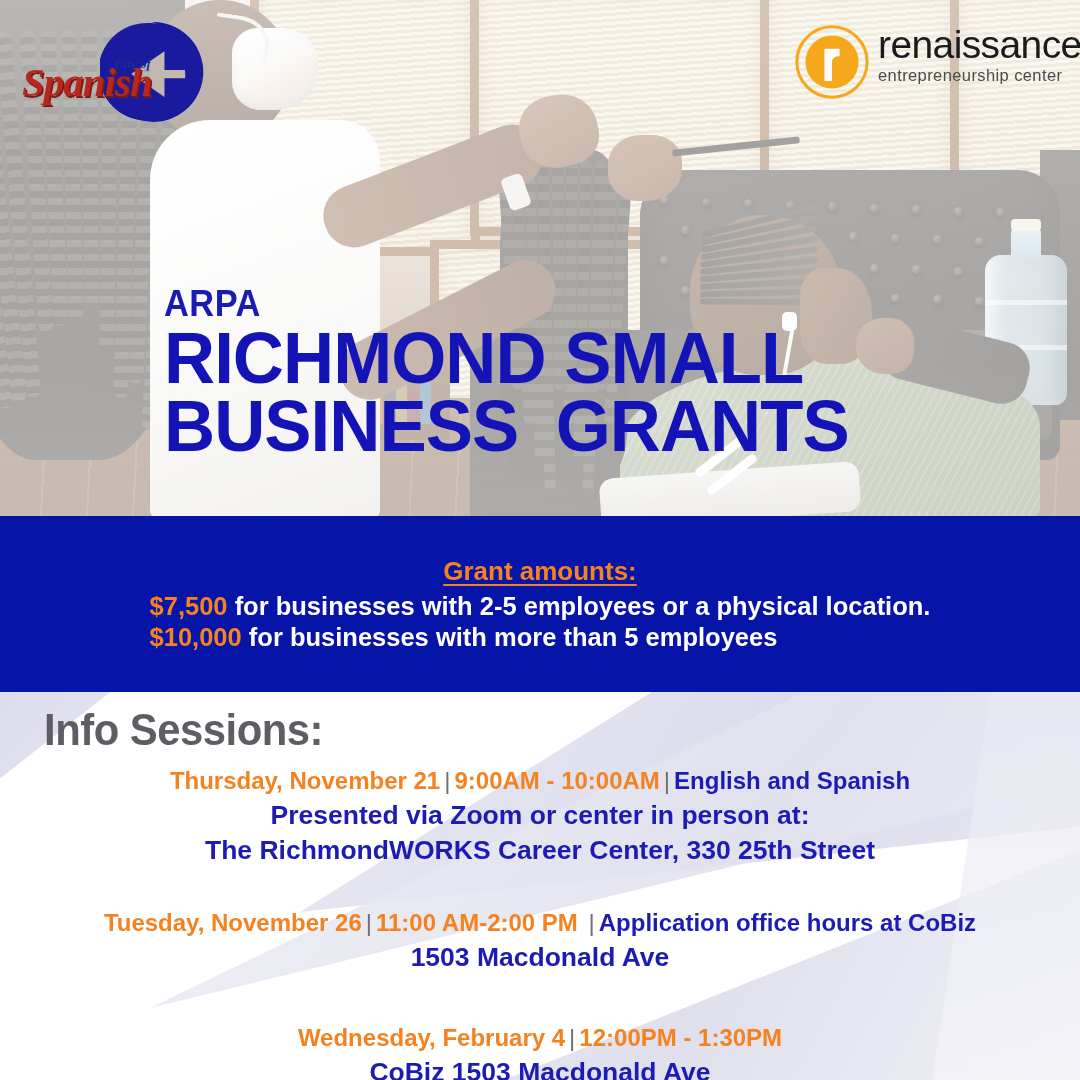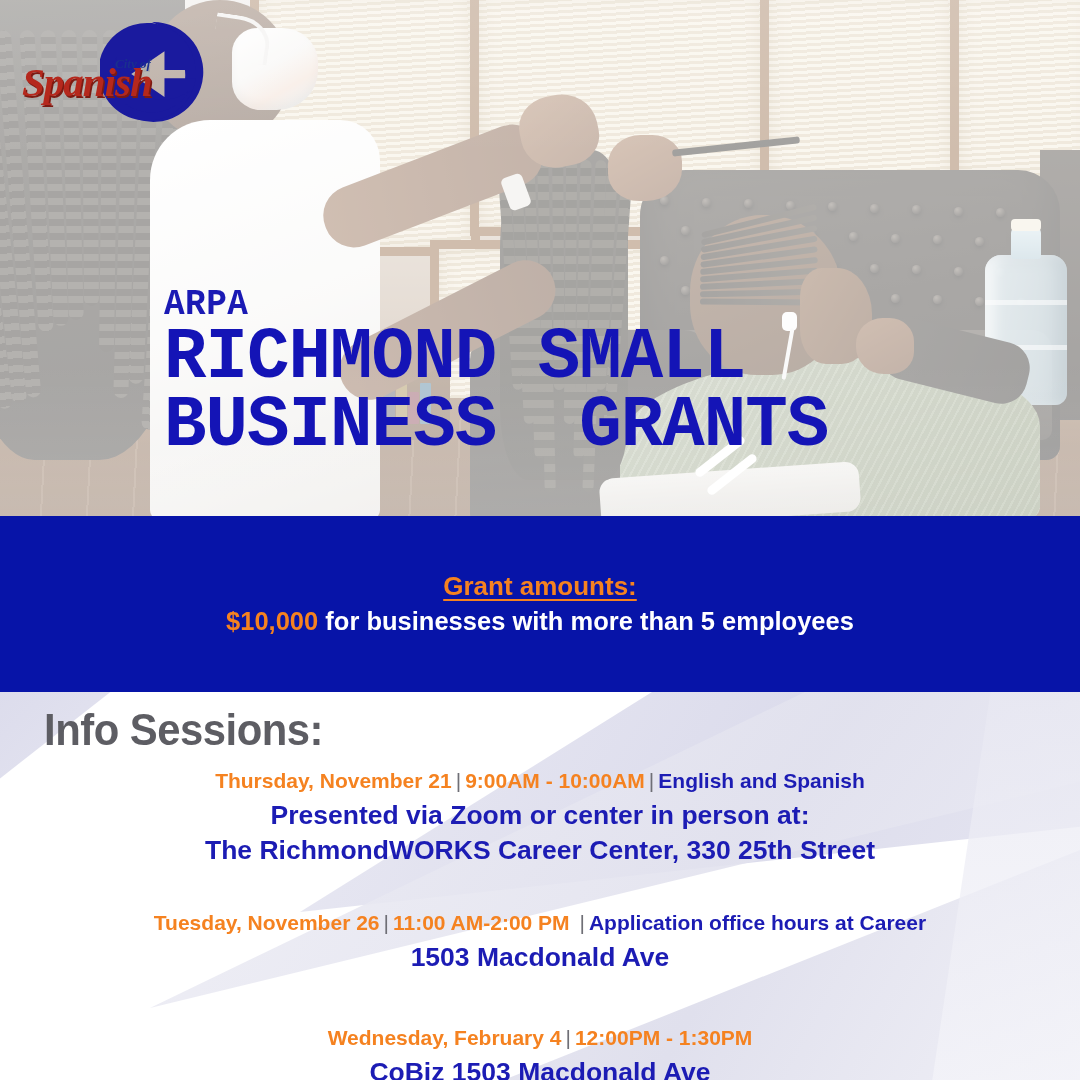--- a/index.html
+++ b/index.html
@@ -289,21 +289,21 @@
   .ren-text { position:absolute; left:84px; top:2px; }
   .ren-name {
     font-size:39px; font-weight:normal; color:#1b1b1b; letter-spacing:-.6px;
     line-height:42px;
   }
   .ren-sub {
     font-size:16.5px; color:#4b4b4b; letter-spacing:.4px; line-height:18px;
   }
 
   
-  .headline { position:absolute; left:164px; top:284px; width:880px;font-family:Liberation Mono, monospace; }
+  .headline { position:absolute; left:164px; top:284px; width:880px; }
   .hl-arpa {
     font-size:37px; font-weight:bold; color:#1a1ab4;
     letter-spacing:.5px; line-height:40px;
     transform:scaleX(.93); transform-origin:left center;
   }
   .hl-main {
     font-size:73px; font-weight:bold; color:#1414b6;
     line-height:68px; letter-spacing:-1px;
     transform:scaleX(.97); transform-origin:left center;
     white-space:pre;
@@ -365,21 +365,21 @@
   .info-heading {
     position:absolute; left:44px; top:13px;
     font-size:44px; font-weight:bold; color:#5d5d63;
     letter-spacing:-.5px;
     transform:scaleX(.95); transform-origin:left center;
   }
 
   .sessions { position:absolute; left:0; top:72px; width:1080px; text-align:center; }
   .session { margin-bottom:10px; }
   .sess-line {
-    font-size:21px; font-weight:bold; line-height:34px; color:#1c1cb4;
+    font-size:24px; font-weight:bold; line-height:34px; color:#1c1cb4;
     white-space:nowrap;
   }
   .sess-line .dt  { color:#f58220; }
   .sess-line .sep { color:#6f6f76; font-weight:normal; padding:0 4px; }
   .sess-line .nv  { color:#1c1cb4; }
   .sess-sub {
     font-size:26.5px; font-weight:bold; line-height:35px; color:#1c1cb4;
   }
   .gap-a { height:28px; }
   .gap-b { height:36px; }
@@ -540,31 +540,43 @@
     <div class="logo-richmond">
       <svg class="rich-arrowmark" viewBox="0 0 100 100">
         <path d="M50 2 A48 48 0 1 1 22 88 A40 40 0 0 0 78 36 A46 46 0 0 0 50 2 Z" fill="#1a1a9e"></path>
         <path d="M50 3 A47 47 0 0 1 92 48 L62 48 L62 30 L30 52 L62 74 L62 56 L92 56 A47 47 0 1 1 50 3 Z" fill="#1a1a9e"></path>
         <path d="M8 52 A42 42 0 0 0 86 68 A44 44 0 0 1 16 36 Z" fill="#1a1a9e"></path>
       </svg>
       <div class="rich-cityof">City of</div>
       <div class="rich-word">Spanish</div>
     </div>
 
+    <div class="logo-ren">
+      <svg class="ren-mark" viewBox="0 0 80 80">
+        <circle cx="40" cy="40" r="37" fill="none" stroke="#f5a81c" stroke-width="3.2"></circle>
+        <circle cx="40" cy="40" r="28" fill="#f5a81c"></circle>
+        <path d="M32 26 L32 60 L40 60 L40 40 Q40 34 48 34 L48 26 Z" fill="#ffffff"></path>
+      </svg>
+      <div class="ren-text">
+        <div class="ren-name">renaissance</div>
+        <div class="ren-sub">entrepreneurship center</div>
+      </div>
+    </div>
 
     <div class="headline">
       <div class="hl-arpa">ARPA</div>
       <div class="hl-main">RICHMOND SMALL</div>
       <div class="hl-main">BUSINESS  GRANTS</div>
     </div>
   </div>
 
   <div class="band">
     <div class="band-title">Grant amounts:</div>
     <div id="grant-lines">
+        <div class="band-line"><span class="amt">$7,500</span><span> for businesses with 2-5 employees or a physical location.</span></div>
         <div class="band-line"><span class="amt">$10,000</span><span> for businesses with more than 5 employees</span></div>
       </div>
   </div>
 
   <div class="lower">
     <div class="shape s1"></div>
     <div class="shape s2"></div>
     <div class="shape s3"></div>
     <div class="shape s4"></div>
     <div class="shape s5"></div>
@@ -572,21 +584,21 @@
     <div class="lower-content">
       <div class="info-heading">Info Sessions:</div>
       <div class="sessions" id="sessions-list">
           <div class="session">
             <div class="sess-line"><span class="dt">Thursday, November 21</span><span class="sep">|</span><span class="dt">9:00AM - 10:00AM</span><span class="sep">|</span><span class="nv">English and Spanish</span></div>
             <div class="sess-sub">Presented via Zoom or center in person at:</div>
             <div class="sess-sub">The RichmondWORKS Career Center, 330 25th Street</div>
           </div>
           <div class="gap-a"></div>
           <div class="session">
-            <div class="sess-line"><span class="dt">Tuesday, November 26</span><span class="sep">|</span><span class="dt">11:00 AM-2:00 PM </span><span class="sep">|</span><span class="nv">Application office hours at Career</span></div>
+            <div class="sess-line"><span class="dt">Tuesday, November 26</span><span class="sep">|</span><span class="dt">11:00 AM-2:00 PM </span><span class="sep">|</span><span class="nv">Application office hours at CoBiz</span></div>
             <div class="sess-sub">1503 Macdonald Ave</div>
           </div>
           <div class="gap-b"></div>
           <div class="session">
             <div class="sess-line"><span class="dt">Wednesday, February 4</span><span class="sep">|</span><span class="dt">12:00PM - 1:30PM</span></div>
             <div class="sess-sub">CoBiz 1503 Macdonald Ave</div>
           </div>
         </div>
     </div>
   </div>

